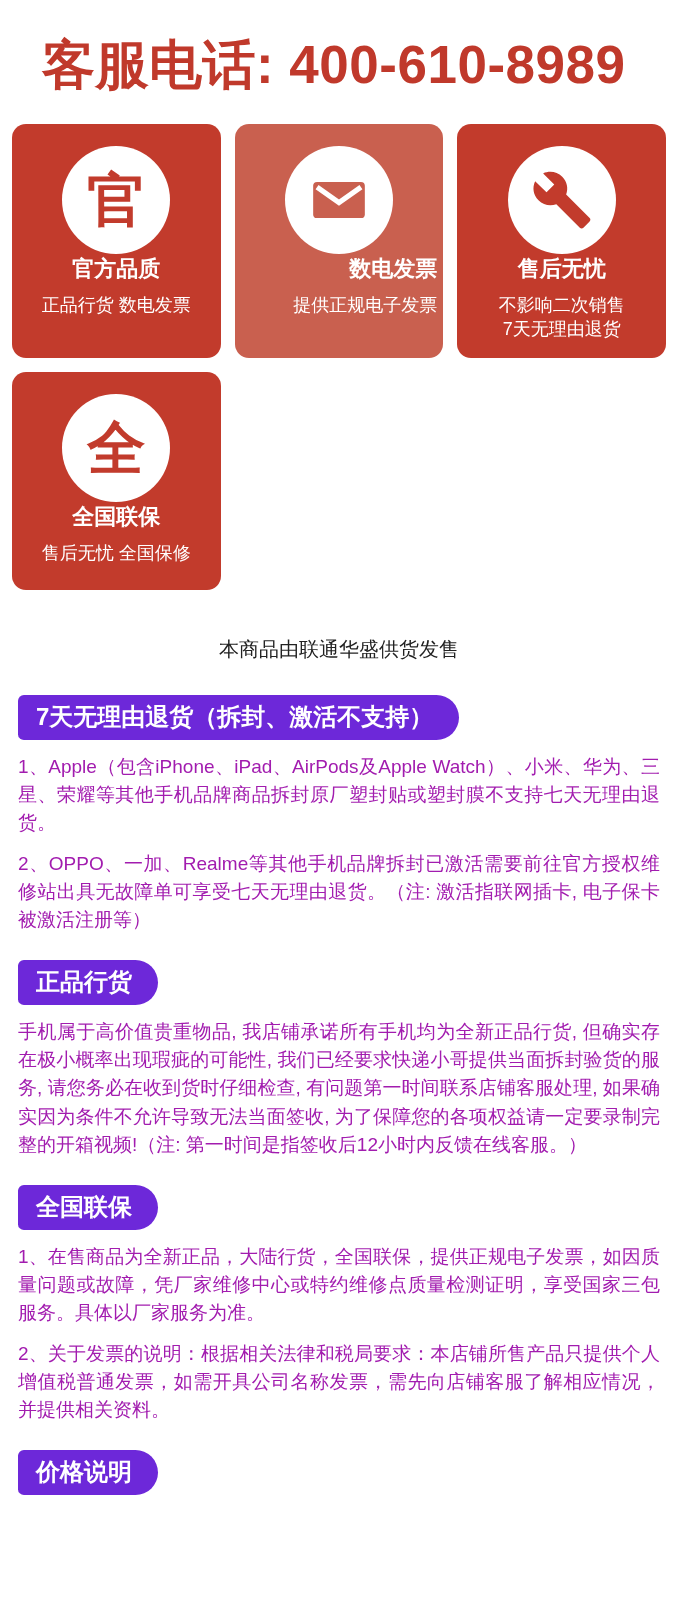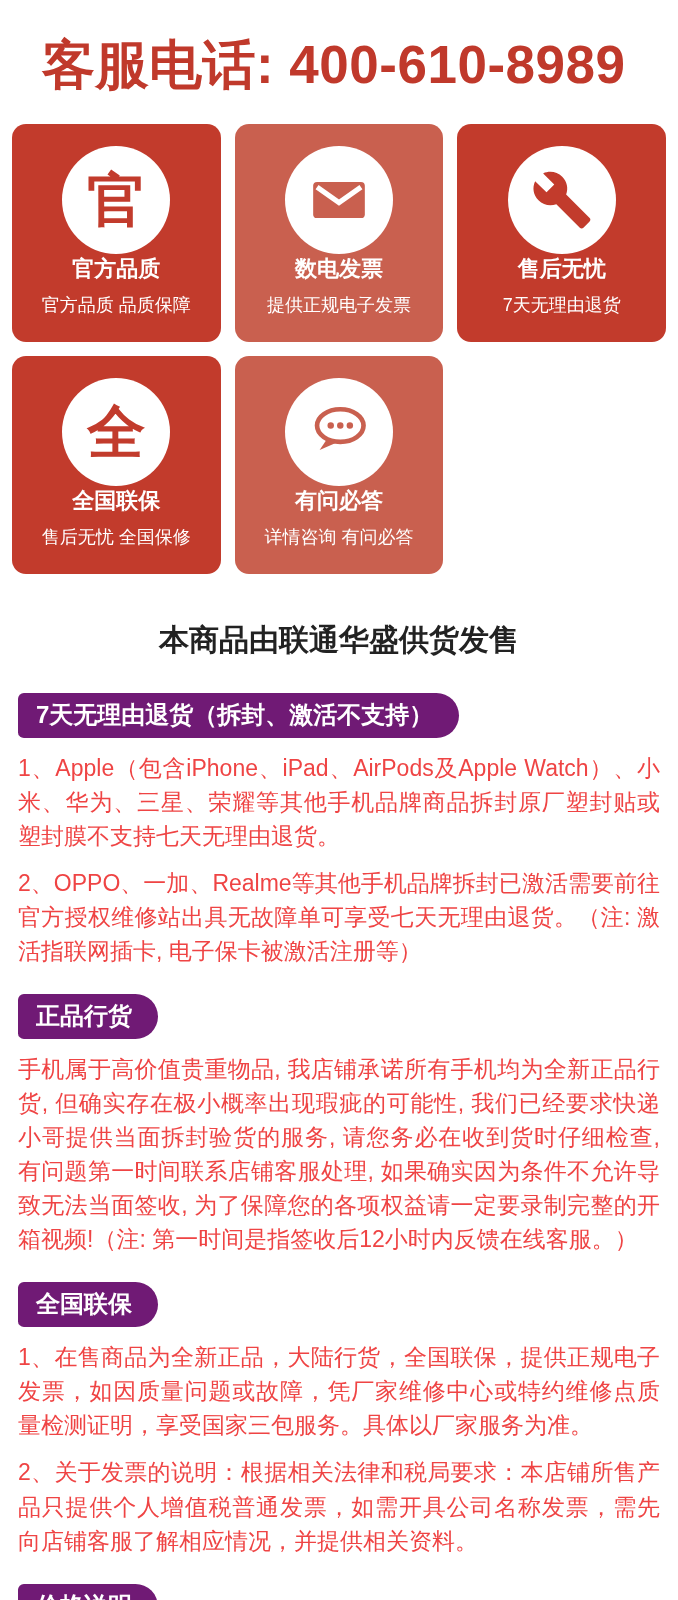--- a/index.html
+++ b/index.html
@@ -15,60 +15,60 @@
   }
   .card-grid {
     display:grid; grid-template-columns:repeat(3,1fr);
     gap:14px; margin:16px 12px 0 12px;
   }
   .feature-card {
     border-radius:14px; color:#fff; text-align:center;
     padding:22px 6px 16px 6px; min-height:180px;
   }
   .feature-card.dark { background:#c23b2c; }
-  .feature-card.light { background:#c9604f; }
+  .feature-card.light { background:#c9604f;text-align:right; }
   .badge {
     width:108px; height:108px; border-radius:50%; background:#fff;
     margin:0 auto; display:flex; align-items:center; justify-content:center;
   }
   .feature-card.dark .badge { color:#c23b2c; }
   .feature-card.light .badge { color:#c9604f; }
   .badge .glyph { font-size:58px; font-weight:bold; line-height:1; }
   .badge svg { width:62px; height:62px; }
   .card-title { font-size:22px; font-weight:bold; margin-top:0; white-space:nowrap; }
   .card-sub { font-size:18px; margin-top:9px; line-height:1.35; }
   .supplier-note {
-    text-align:center; font-size:30px; font-weight:bold; color:#222;
+    text-align:center; font-size:20px; font-weight:normal; color:#222;
     margin-top:46px;
   }
   .policy { margin:0 18px; }
   .pill {
-    display:inline-block; background:#701a75; color:#fff; font-weight:bold;
+    display:inline-block; background:#6d28d9; color:#fff; font-weight:bold;
     font-size:24px; padding:7px 26px 8px 18px;
     border-radius:6px 23px 23px 6px; margin-top:26px; line-height:1.25;
   }
   .pill.first { margin-top:32px; }
   .policy p {
-    font-size:23px; line-height:1.48; margin:13px 0 0 0; color:#ef4444;
+    font-size:19px; line-height:1.48; margin:13px 0 0 0; color:#a21caf;
     text-align:justify;
   }
 </style>
 </head>
 <body>
 
 <div class="phone-header">客服电话: 400-610-8989</div>
 
 <div class="card-grid">
 
   <div class="feature-card dark">
     <div class="badge">
       <span class="glyph">官</span>
     </div>
     <div class="card-title">官方品质</div>
-    <div class="card-sub">官方品质 品质保障</div>
+    <div class="card-sub">正品行货 数电发票</div>
   </div>
 
   <div class="feature-card light">
     <div class="badge">
       <svg viewBox="0 0 24 24" aria-hidden="true">
         <rect x="2" y="5" width="20" height="14" rx="1.5" fill="currentColor"></rect>
         <path d="M3.5 7l8.5 6 8.5-6" stroke="#fff" stroke-width="2" fill="none"></path>
       </svg>
     </div>
     <div class="card-title">数电发票</div>
@@ -77,46 +77,34 @@
 
   <div class="feature-card dark">
     <div class="badge">
       <svg viewBox="0 0 24 24" aria-hidden="true" fill="currentColor">
         <path d="M22.7 19l-9.1-9.1c.9-2.3.4-5-1.5-6.9-2-2-5-2.4-7.4-1.3L9 6 6 9 1.6 4.7C.4 7.1.9 10.1 2.9 12.1c1.9 1.9 4.6 2.4 6.9 1.5l9.1 9.1c.4.4 1 .4 1.4 0l2.3-2.3c.5-.4.5-1.1.1-1.4z"></path>
         <circle cx="7.2" cy="16.8" r="1" fill="#fff"></circle>
       </svg>
     </div>
     <div class="card-title">售后无忧</div>
     <div class="card-sub">
+      <div>不影响二次销售</div>
       <div>7天无理由退货</div>
     </div>
   </div>
 
 
   <div class="feature-card dark">
     <div class="badge">
       <span class="glyph">全</span>
     </div>
     <div class="card-title">全国联保</div>
     <div class="card-sub">售后无忧 全国保修</div>
   </div>
 
-  <div class="feature-card light">
-    <div class="badge">
-      <svg viewBox="0 0 24 24" aria-hidden="true">
-        <ellipse cx="12.5" cy="9.5" rx="9" ry="6.3" fill="none" stroke="currentColor" stroke-width="1.8"></ellipse>
-        <path d="M7.5 14.5L4.5 19l6-2.6z" fill="currentColor"></path>
-        <circle cx="8.8" cy="9.5" r="1.25" fill="currentColor"></circle>
-        <circle cx="12.5" cy="9.5" r="1.25" fill="currentColor"></circle>
-        <circle cx="16.2" cy="9.5" r="1.25" fill="currentColor"></circle>
-      </svg>
-    </div>
-    <div class="card-title">有问必答</div>
-    <div class="card-sub">详情咨询 有问必答</div>
-  </div>
 
 </div>
 
 <div class="supplier-note">本商品由联通华盛供货发售</div>
 
 <div class="policy">
   <div class="pill first">7天无理由退货（拆封、激活不支持）</div>
   <p>1、Apple（包含iPhone、iPad、AirPods及Apple Watch）、小米、华为、三星、荣耀等其他手机品牌商品拆封原厂塑封贴或塑封膜不支持七天无理由退货。</p>
   <p>2、OPPO、一加、Realme等其他手机品牌拆封已激活需要前往官方授权维修站出具无故障单可享受七天无理由退货。（注: 激活指联网插卡, 电子保卡被激活注册等）</p>
 </div>

